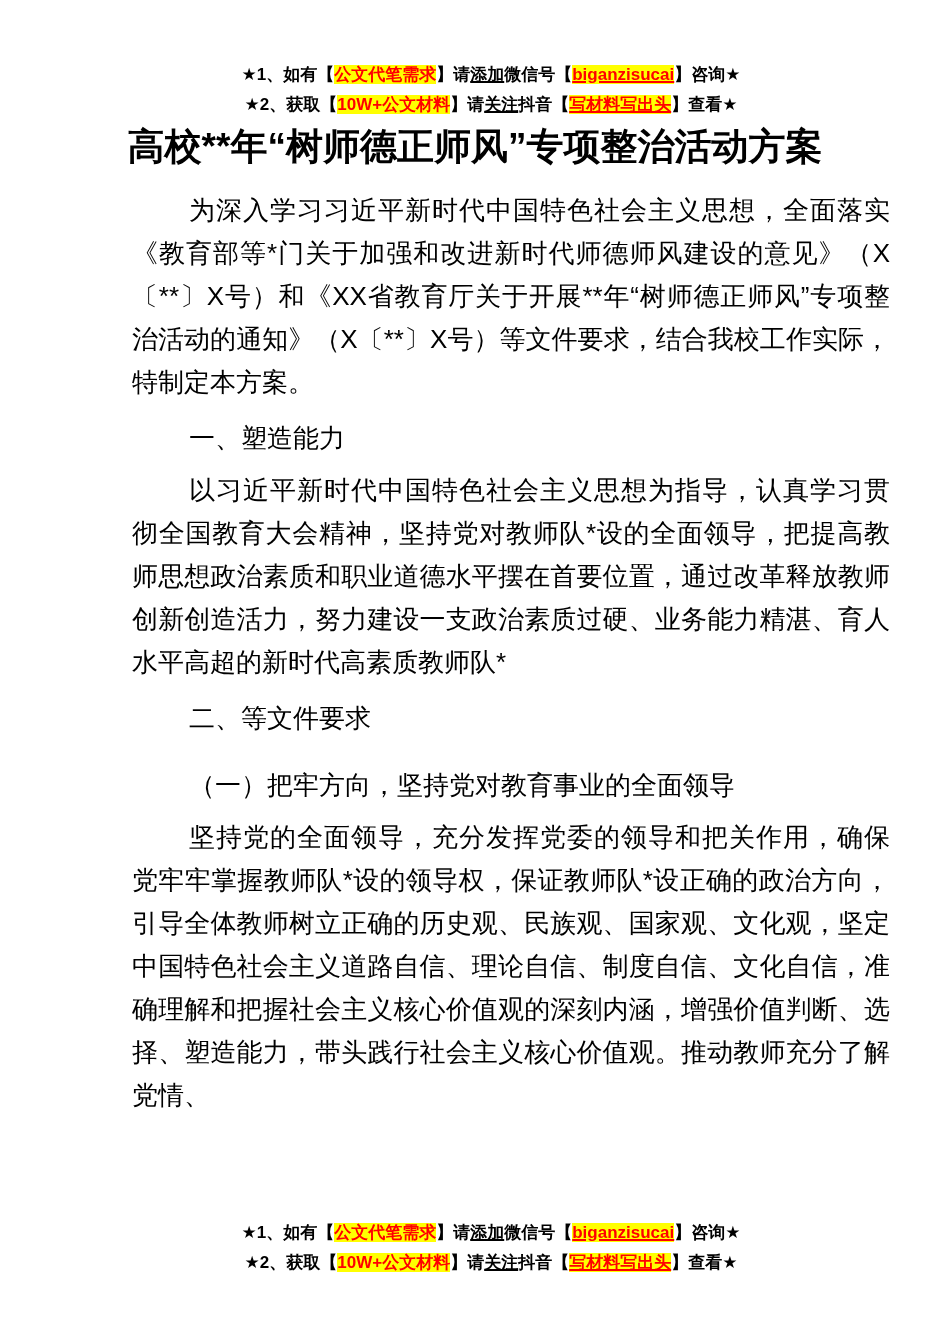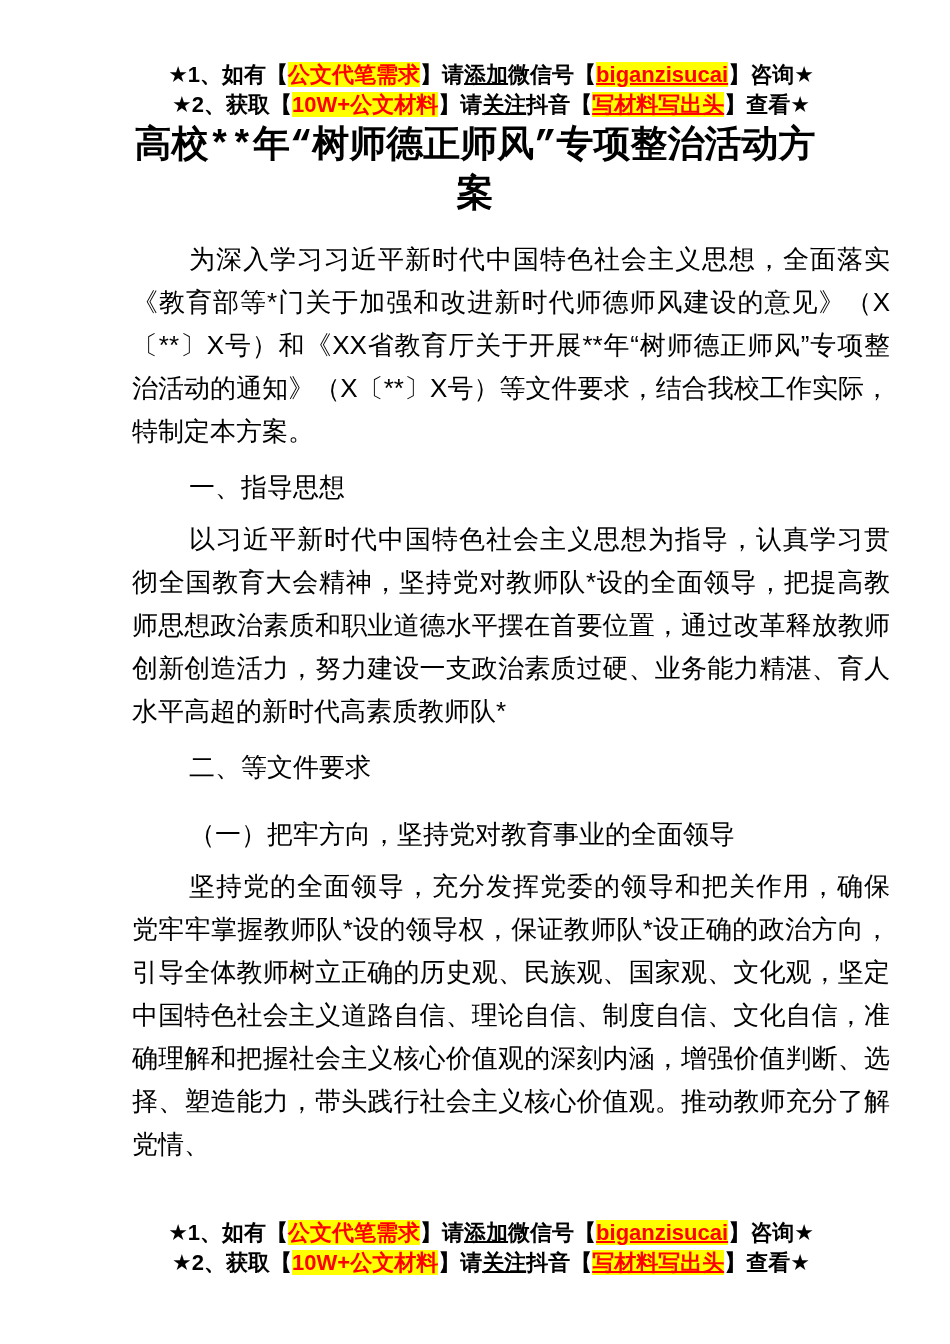--- a/index.html
+++ b/index.html
@@ -11,21 +11,21 @@
     margin: 0 auto;
     background: var(--page-bg, #ffffff);
     color: var(--text, #000000);
     font-family: "Liberation Sans", "DejaVu Sans", sans-serif;
     overflow: hidden;
   }
   
   .promo {
     text-align: center;
     font-weight: bold;
-    font-size: 22px;
+    font-size: 17px;
     line-height: 30px;
     white-space: nowrap;
     padding-left: 32px;
   }
   .promo-header { padding-top: 60px; }
   .promo-footer {
     position: absolute;
     left: 0; right: 0;
     bottom: 66px;
   }
@@ -46,21 +46,20 @@
     text-decoration-thickness: 2px;
   }
   
   .doc-title {
     margin: 2px 0 18px;
     padding: 0 120px;
     font-size: 37px;
     line-height: 49px;
     font-weight: bold;
     text-align: center;
-    font-family: Liberation Mono, monospace;
   }
   
   .doc-body {
     padding: 0 60px 0 132px;
     font-size: 26px;
     line-height: 43px;
     text-align: justify;
     text-justify: inter-ideograph;
   }
   .doc-body p { margin: 0; text-indent: 57px; }
@@ -74,21 +73,21 @@
 
   <div class="promo promo-header">
     <div class="promo-line"><span class="seg plain">★1、如有【</span><span class="seg hl-red">公文代笔需求</span><span class="seg plain">】请</span><span class="seg underline">添加</span><span class="seg plain">微信号【</span><span class="seg hl-red-underline">biganzisucai</span><span class="seg plain">】咨询★</span></div>
     <div class="promo-line"><span class="seg plain">★2、获取【</span><span class="seg hl-red">10W+公文材料</span><span class="seg plain">】请</span><span class="seg underline">关注</span><span class="seg plain">抖音【</span><span class="seg hl-red-underline">写材料写出头</span><span class="seg plain">】查看★</span></div>
   </div>
 
   <h1 class="doc-title">高校**年“树师德正师风”专项整治活动方案</h1>
 
   <div class="doc-body">
       <p class="paragraph">为深入学习习近平新时代中国特色社会主义思想，全面落实《教育部等*门关于加强和改进新时代师德师风建设的意见》（X〔**〕X号）和《XX省教育厅关于开展**年“树师德正师风”专项整治活动的通知》（X〔**〕X号）等文件要求，结合我校工作实际，特制定本方案。</p>
-      <p class="heading">一、指导思想</p>
+      <p class="heading">一、塑造能力</p>
       <p class="paragraph">以习近平新时代中国特色社会主义思想为指导，认真学习贯彻全国教育大会精神，坚持党对教师队*设的全面领导，把提高教师思想政治素质和职业道德水平摆在首要位置，通过改革释放教师创新创造活力，努力建设一支政治素质过硬、业务能力精湛、育人水平高超的新时代高素质教师队*</p>
       <p class="heading">二、等文件要求</p>
       <p class="subheading">（一）把牢方向，坚持党对教育事业的全面领导</p>
       <p class="paragraph">坚持党的全面领导，充分发挥党委的领导和把关作用，确保党牢牢掌握教师队*设的领导权，保证教师队*设正确的政治方向，引导全体教师树立正确的历史观、民族观、国家观、文化观，坚定中国特色社会主义道路自信、理论自信、制度自信、文化自信，准确理解和把握社会主义核心价值观的深刻内涵，增强价值判断、选择、塑造能力，带头践行社会主义核心价值观。推动教师充分了解党情、</p>
     </div>
 
   <div class="promo promo-footer">
     <div class="promo-line"><span class="seg plain">★1、如有【</span><span class="seg hl-red">公文代笔需求</span><span class="seg plain">】请</span><span class="seg underline">添加</span><span class="seg plain">微信号【</span><span class="seg hl-red-underline">biganzisucai</span><span class="seg plain">】咨询★</span></div>
     <div class="promo-line"><span class="seg plain">★2、获取【</span><span class="seg hl-red">10W+公文材料</span><span class="seg plain">】请</span><span class="seg underline">关注</span><span class="seg plain">抖音【</span><span class="seg hl-red-underline">写材料写出头</span><span class="seg plain">】查看★</span></div>
   </div>

